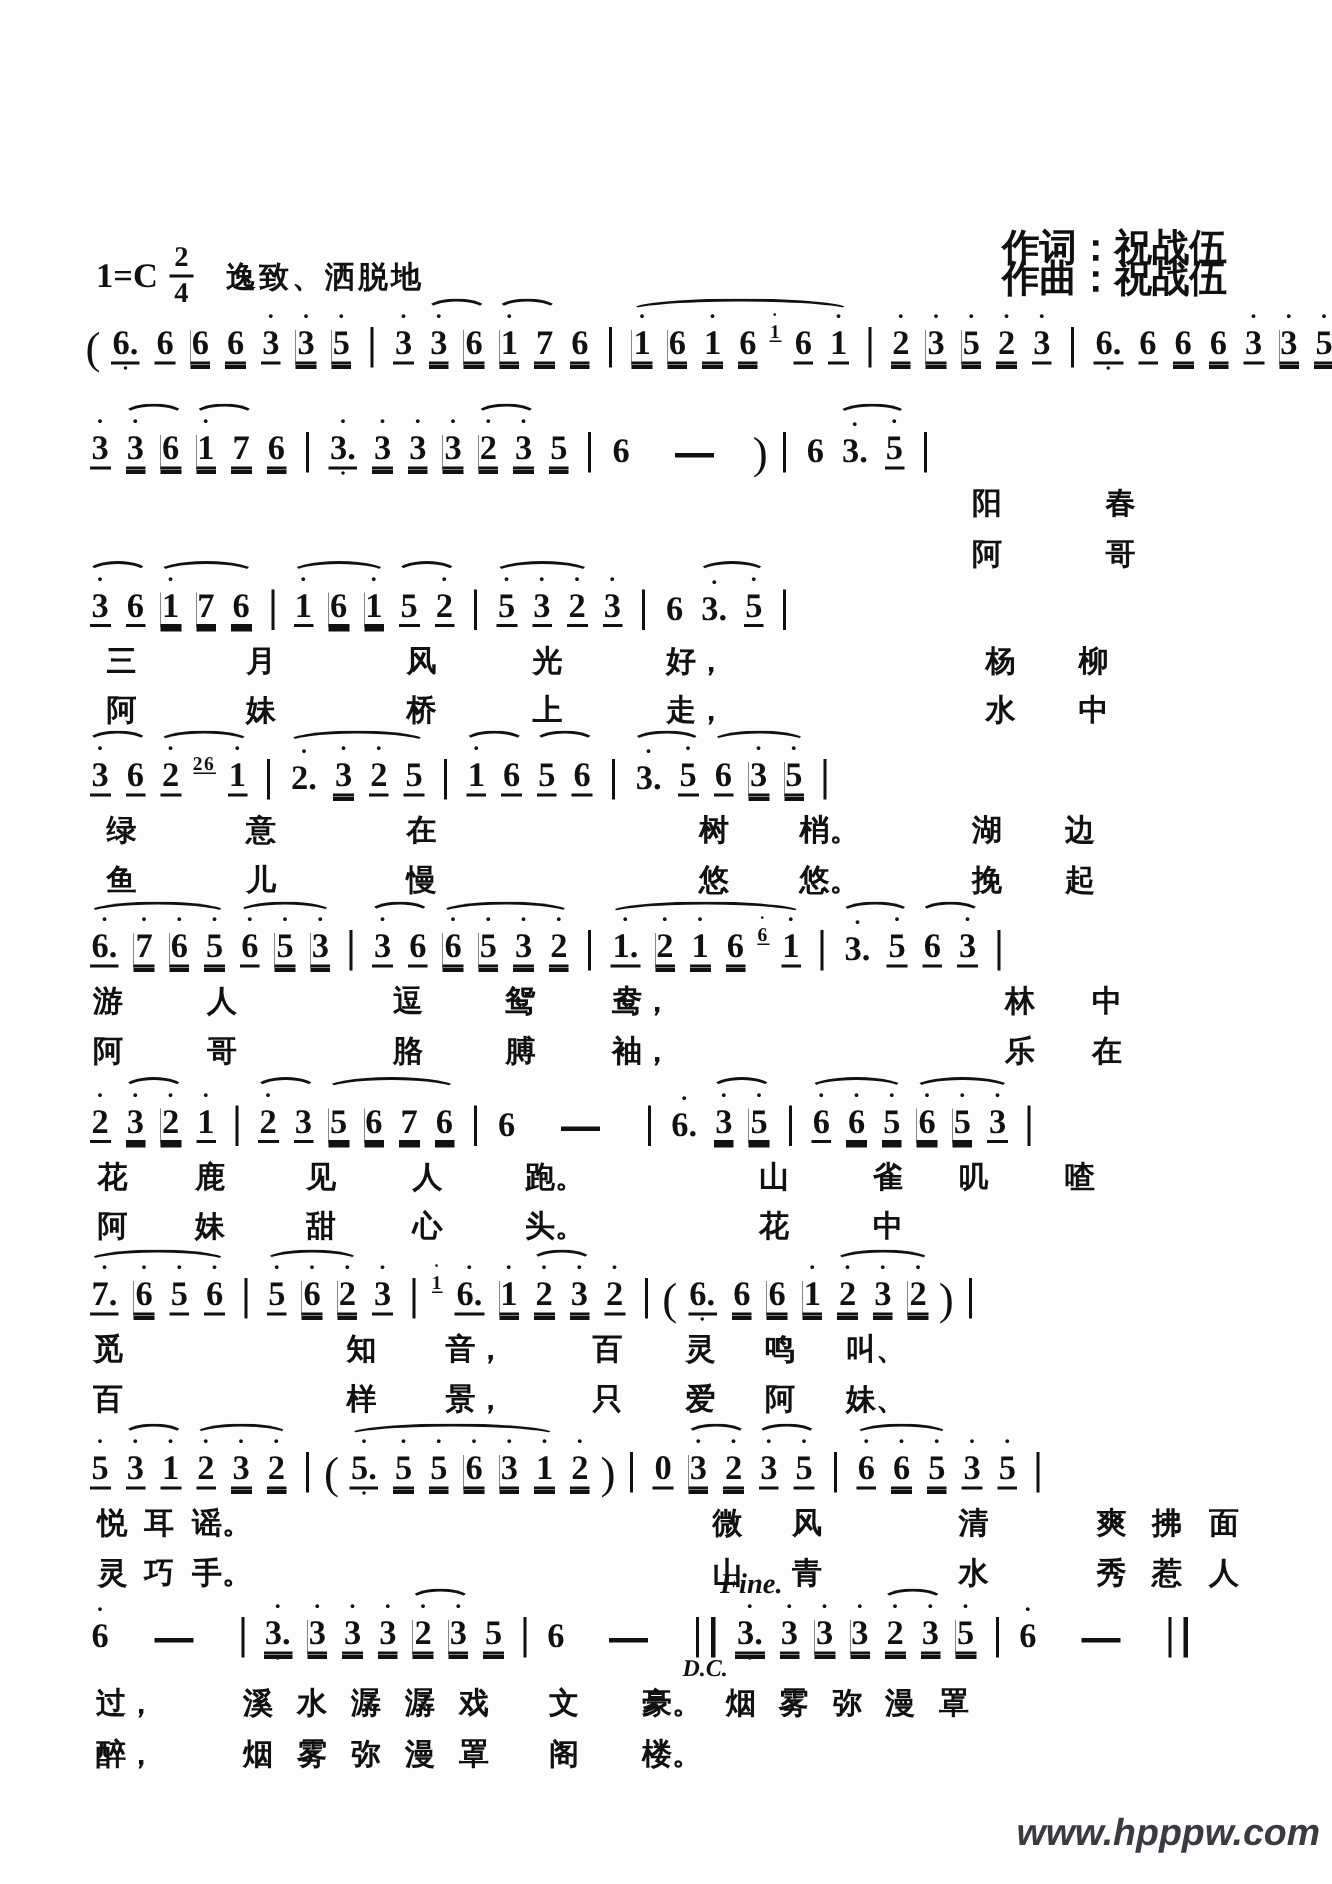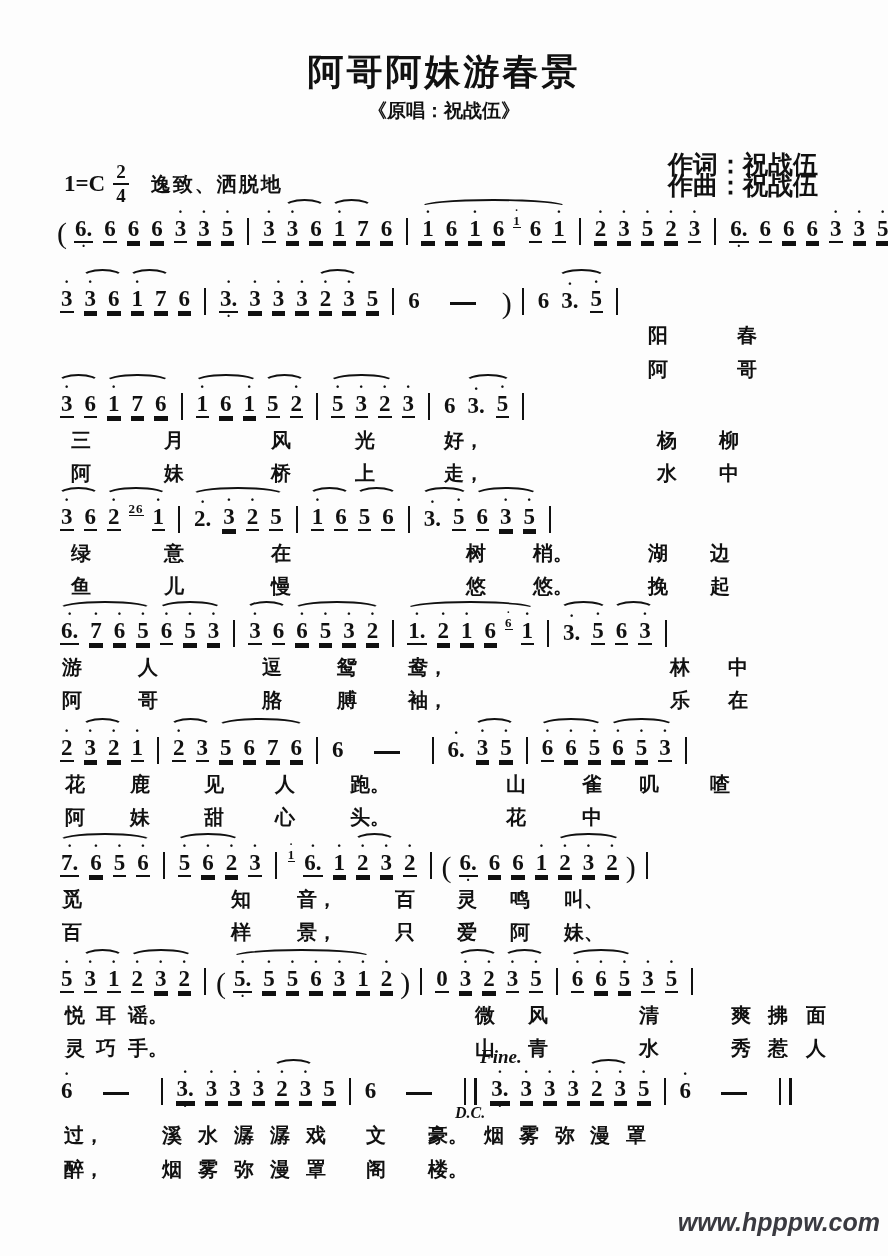--- a/index.html
+++ b/index.html
@@ -47,22 +47,20 @@
   .mlabel.fine{font-size:19px;}
   .mlabel.dc{font-size:16px;font-weight:600;}
   
   .watermark{position:absolute;right:8px;top:1208px;font-family:"Liberation Sans",sans-serif;
     font-size:25px;font-weight:700;font-style:italic;color:#3a3a40;letter-spacing:0;}
 </style>
 </head>
 <body>
 
 <div class="sheet">
-  <div class="title">阿哥阿妹游春景</div>
-  <div class="subtitle">《原唱：祝战伍》</div>
 
   <div class="keysig">
     <span class="key">1=C</span>
     <span class="frac">
       <span class="num">2</span>
       <span class="den">4</span>
     </span>
     <span class="tempo">逸致、洒脱地</span>
   </div>
 

